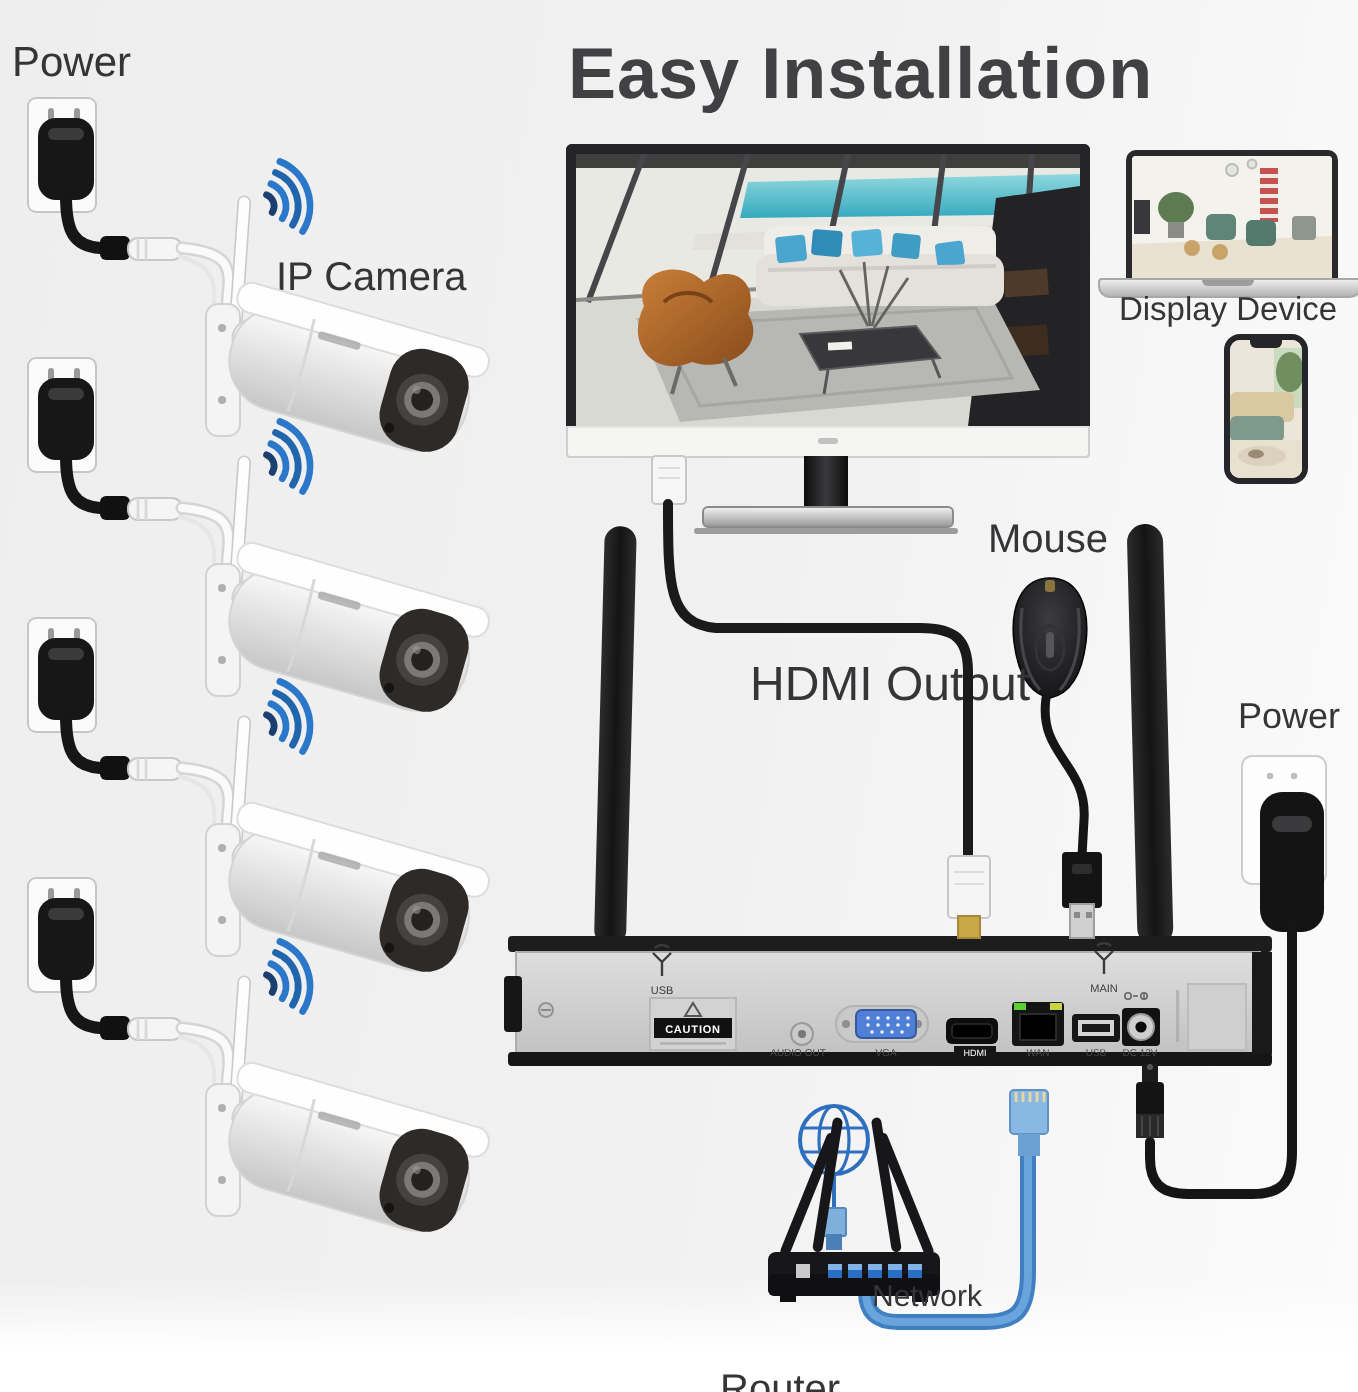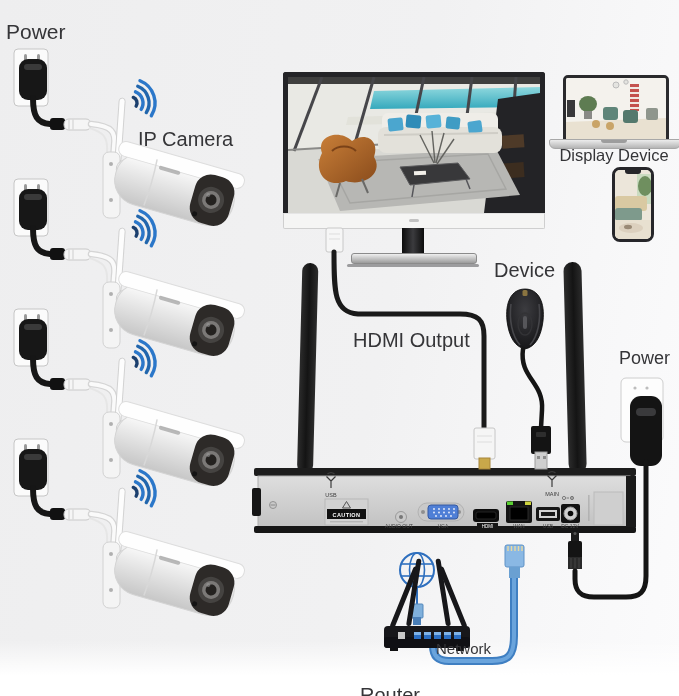--- a/index.html
+++ b/index.html
@@ -37,20 +37,21 @@
   svg{display:block;}
   .port-label{font-size:5px;fill:#474747;}
   .tiny-white{font-size:5.5px;font-weight:bold;fill:#fff;letter-spacing:.4px;}
   .ant-label{font-size:5.5px;fill:#3a3a3a;}
 </style>
 </head>
 <body>
 
 <div class="canvas">
 
+  <div class="title">Easy Installation</div>
 
   <div class="lbl" style="left:6px;top:20px;font-size:21px;">Power</div>
   <div class="lbl" style="left:138px;top:128px;font-size:20px;">IP Camera</div>
 
   <div class="abs" style="left:0;top:0;width:250px;height:696px;">
   <svg class="abs" width="250" height="210" viewBox="0 0 250 210" style="left: 0px; top: 48px;">
     <defs>
       <linearGradient id="camGrad" x1="0" y1="0" x2="0" y2="1">
         <stop offset="0" stop-color="#ffffff"></stop>
             <stop offset="1" stop-color="#c7c7c7"></stop>
@@ -390,37 +391,37 @@
       <ellipse cx="30" cy="16" rx="7" ry="10" fill="#6f8f5f"></ellipse>
       <rect x="0" y="26" width="32" height="15" rx="3" fill="#d9c9a2"></rect>
       <rect x="0" y="38" width="27" height="13" rx="3" fill="#7e9a8c"></rect>
       <rect x="0" y="50" width="36" height="19" fill="#e8e0d0"></rect>
       <ellipse cx="16" cy="58" rx="12" ry="5" fill="#dcd0be"></ellipse>
       <ellipse cx="13" cy="57" rx="4" ry="2.2" fill="#9a8a76"></ellipse>
     </svg>
     <div class="phone-notch"></div>
   </div>
 
-  <div class="lbl" style="left:494px;top:259px;font-size:20px;">Device</div>
+  <div class="lbl" style="left:494px;top:259px;font-size:20px;">Mouse</div>
   <svg class="abs" style="left:502px;top:286px;" width="46" height="66" viewBox="0 0 46 66">
     <defs>
       <radialGradient id="mouseG" cx="0.5" cy="0.35" r="0.8">
         <stop offset="0" stop-color="#3c3c40"></stop>
           <stop offset="1" stop-color="#0e0e10"></stop>
       </radialGradient>
     </defs>
     <path d="M23,3 C37,3 43,17 41,35 C39,51 33,61 23,63 C13,61 7,51 5,35 C3,17 9,3 23,3 Z" fill="url(#mouseG)" stroke="#050505" stroke-width="0.8"></path>
     <path d="M9,18 C7,34 10,50 18,59" fill="none" stroke="#46464a" stroke-width="1.6"></path>
     <path d="M37,18 C39,34 36,50 28,59" fill="none" stroke="#46464a" stroke-width="1.6"></path>
     <ellipse cx="23" cy="38" rx="7" ry="11" fill="none" stroke="#333336" stroke-width="1.4"></ellipse>
     <rect x="21" y="30" width="4" height="13" rx="2" fill="#56565a"></rect>
     <rect x="20.5" y="4" width="5" height="6" rx="1.5" fill="#8a7440"></rect>
   </svg>
 
-  <div class="lbl" style="left:353px;top:329px;font-size:20px;">HDMI Output</div>
+  <div class="lbl" style="left:375px;top:329px;font-size:24px;">HDMI Output</div>
 
   <div class="lbl" style="left:619px;top:348px;font-size:18px;">Power</div>
   <svg class="abs" style="left:616px;top:374px;" width="60" height="100" viewBox="0 0 60 100">
     <g>
       <rect x="5" y="4" width="42" height="64" rx="5" fill="#fdfdfd" stroke="#cecece"></rect>
       <circle cx="19" cy="14" r="1.6" fill="#bdbdbd"></circle>
         <circle cx="31" cy="14" r="1.6" fill="#bdbdbd"></circle>
     </g>
     <g>
       <rect x="14" y="22" width="32" height="70" rx="11" fill="#141414"></rect>

